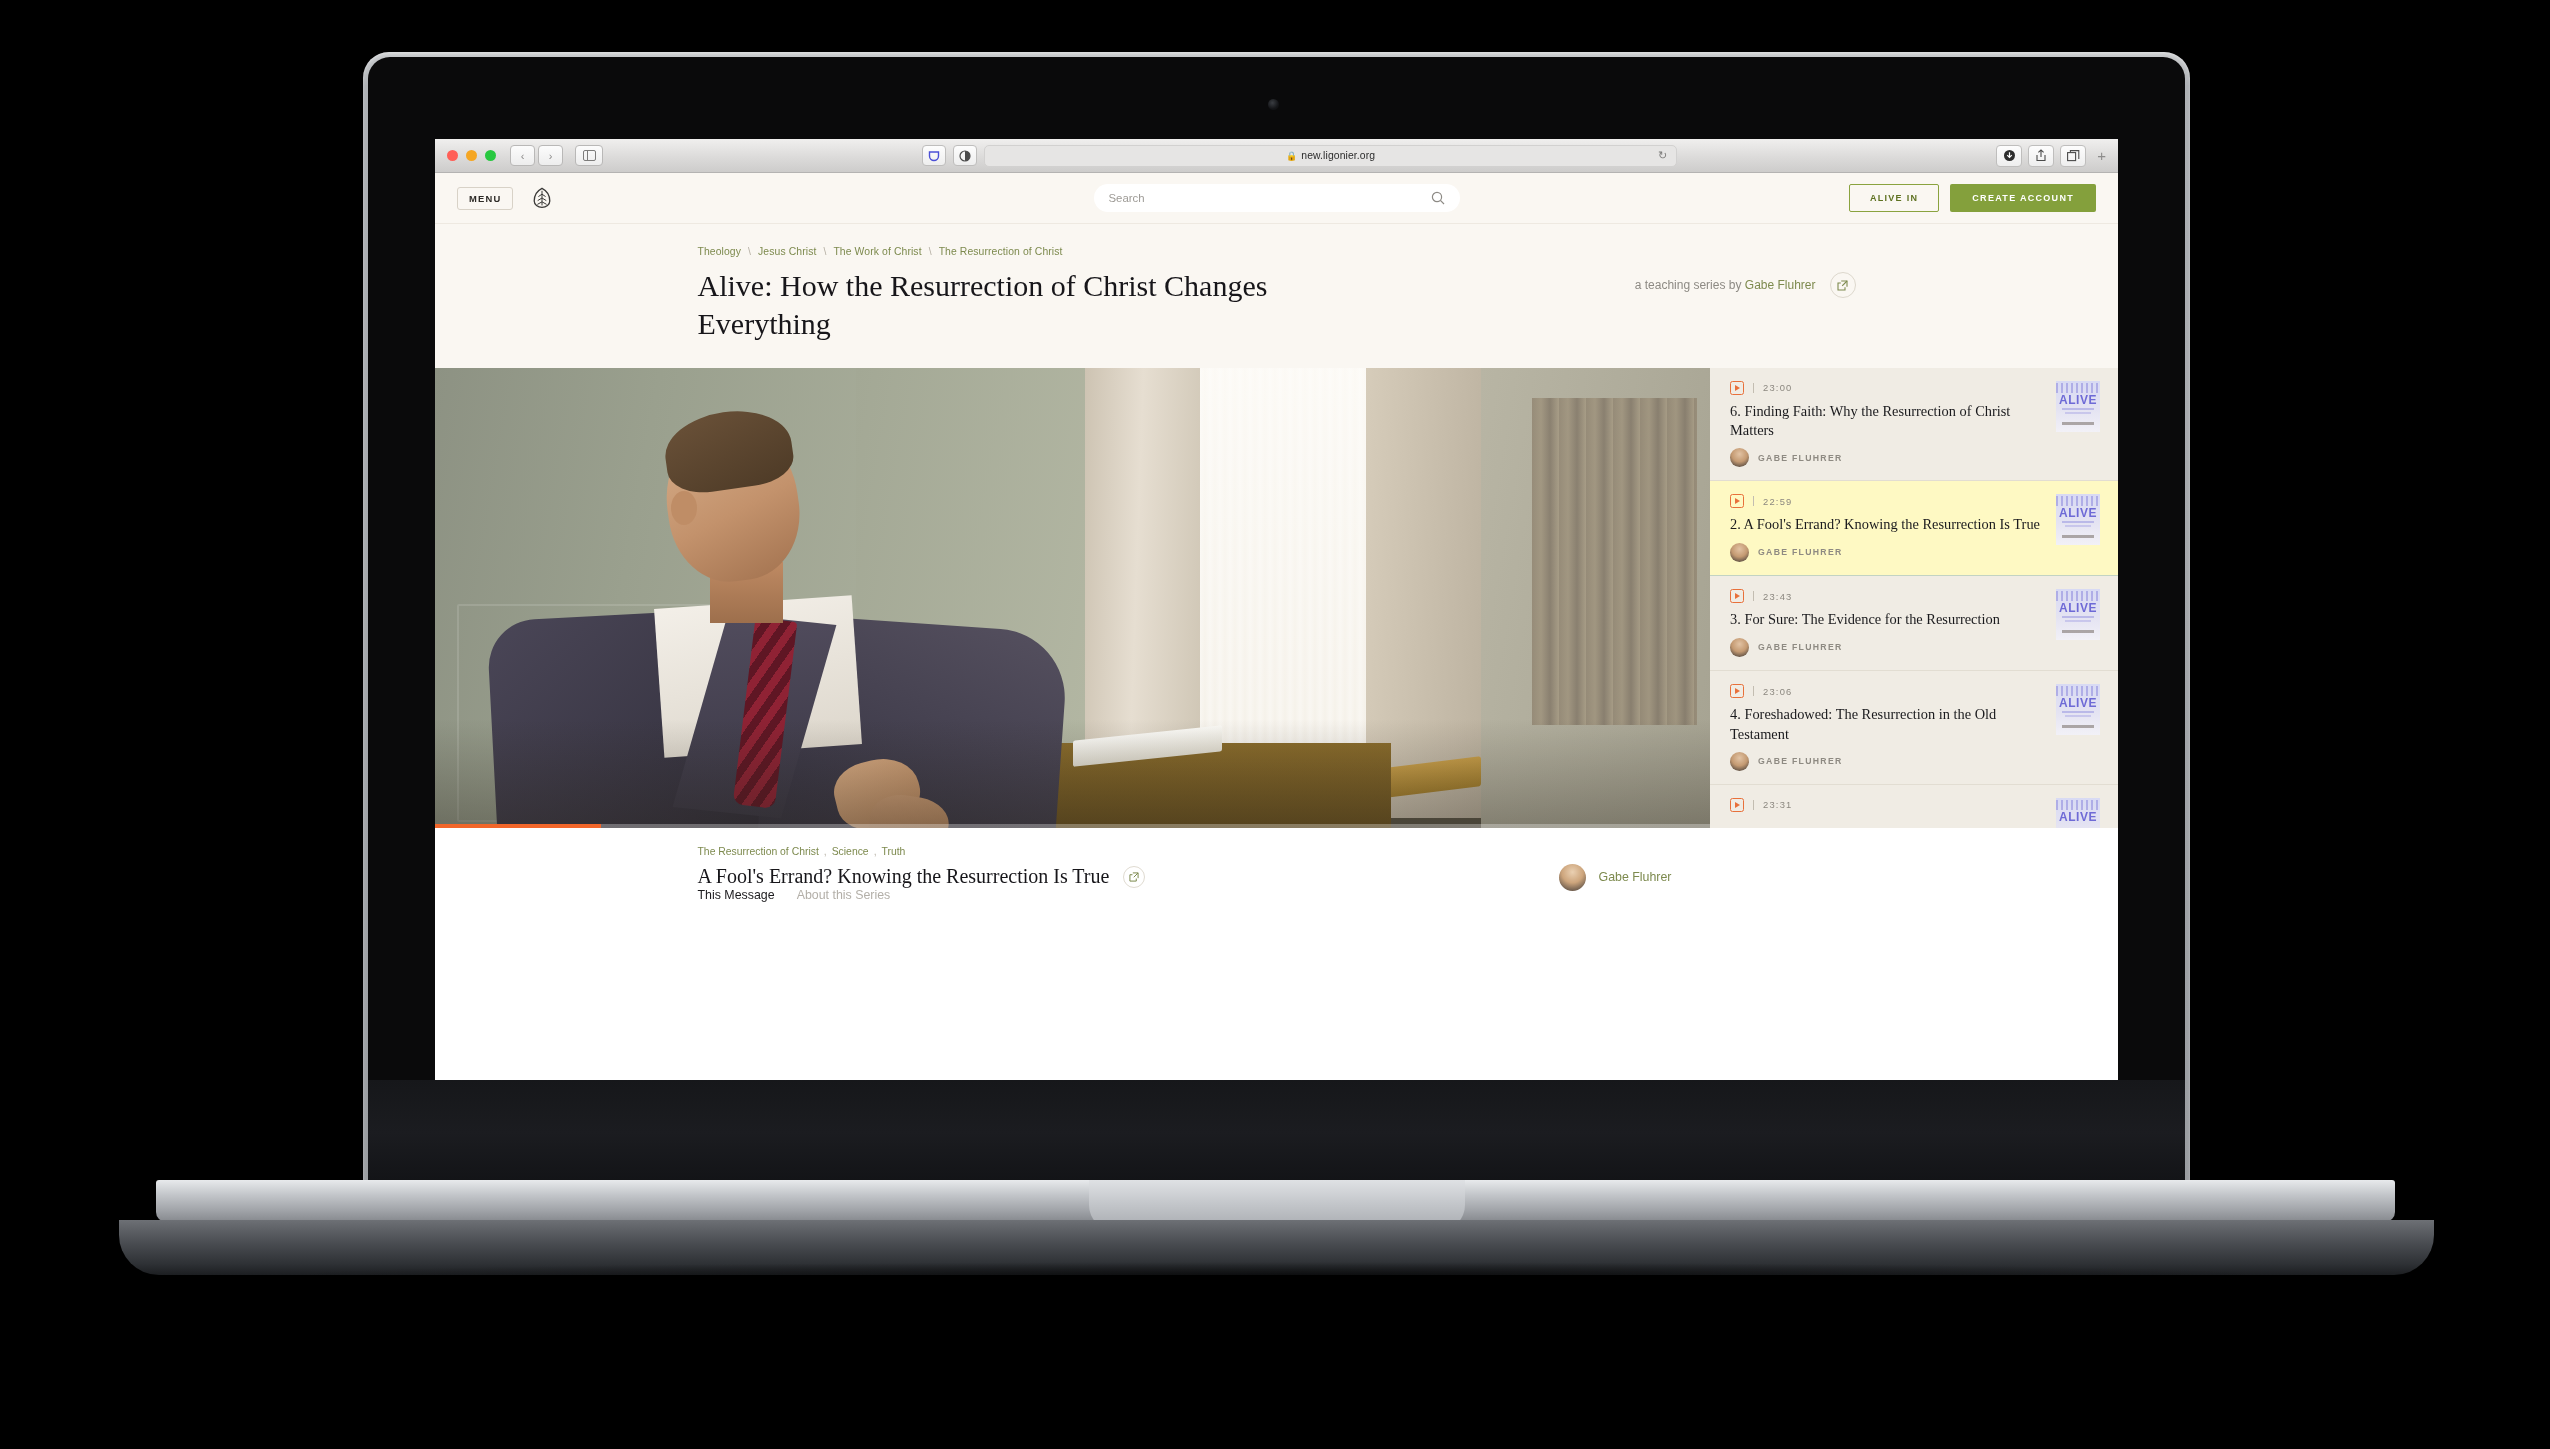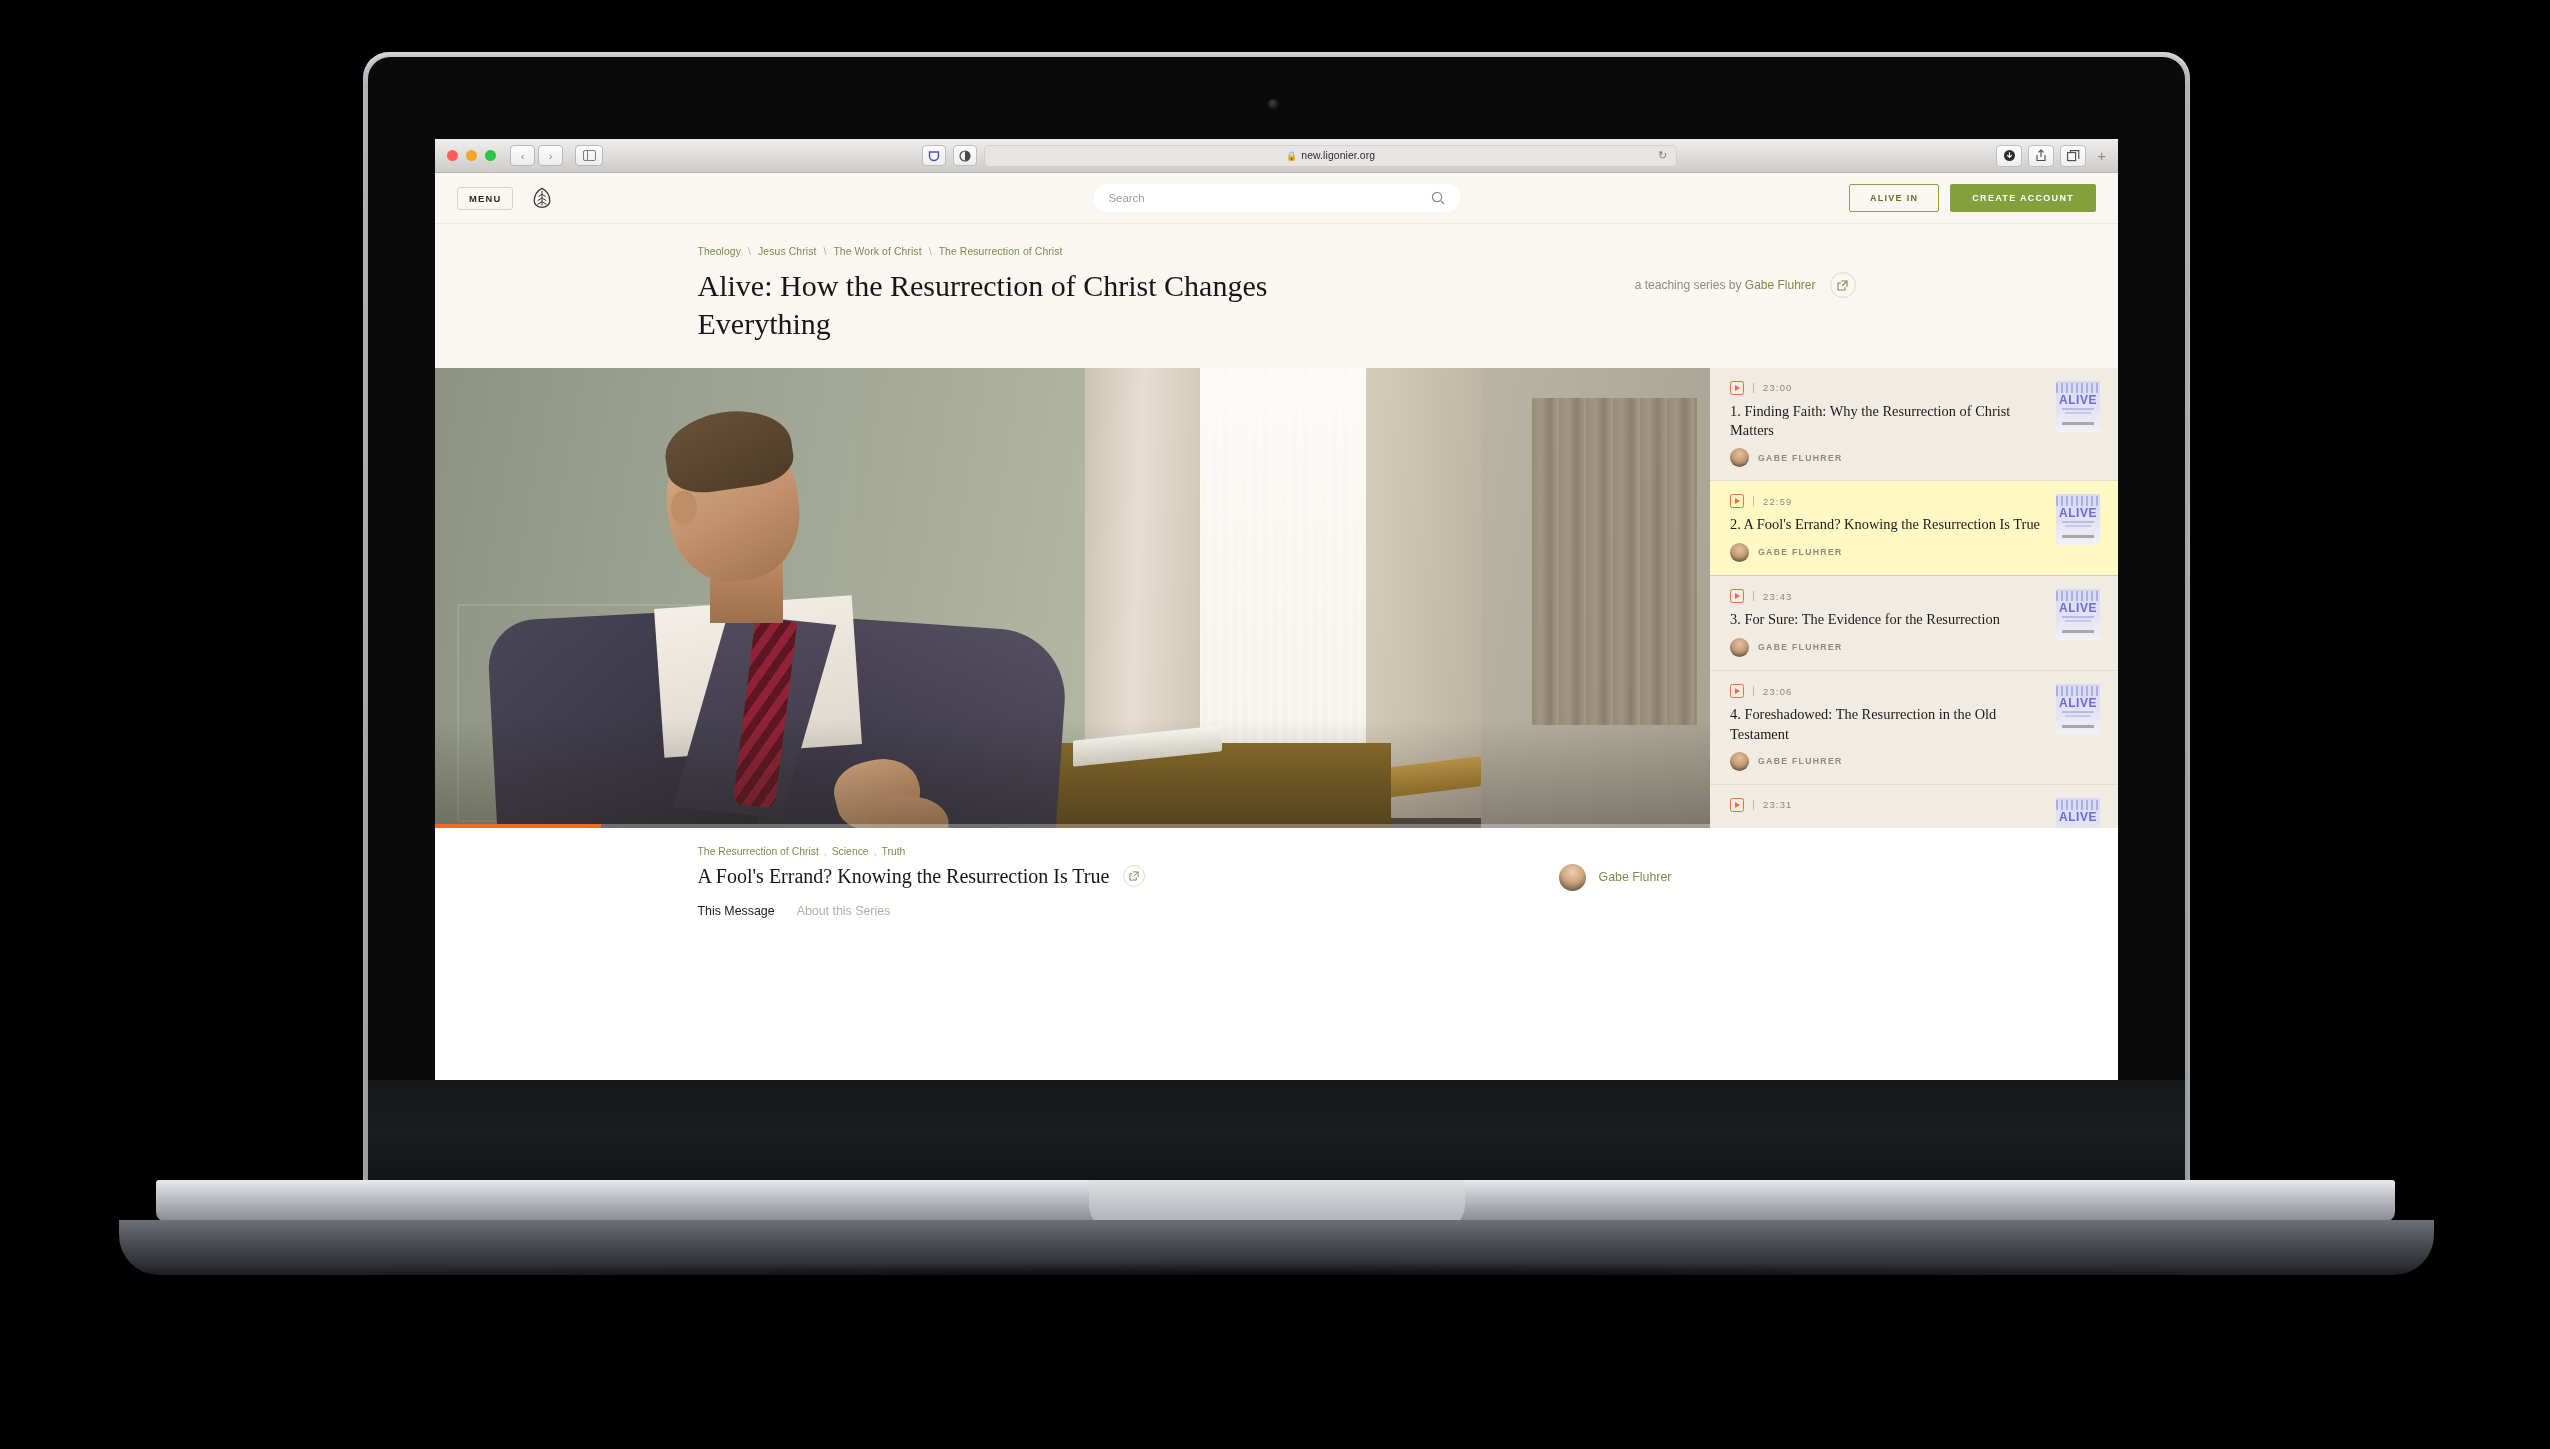--- a/index.html
+++ b/index.html
@@ -476,21 +476,21 @@
     padding: 18px 0 0 0;
     height: 168px;
   }
   .detail-inner { width: 1158px; margin: 0 auto; display: flex; align-items: flex-start; }
   .detail-left { flex: 1; }
   .tags {
     font-size: 10.4px; color: #7d8a4e;
     display: flex; gap: 5px; margin-bottom: 8px;
   }
   .tag-sep { color: #b9b4a8; }
-  .msg-title-row { display: flex; align-items: flex-start; gap: 14px; margin-bottom: 16px; }
+  .msg-title-row { display: flex; align-items: flex-end; gap: 14px; }
   .msg-title {
     font-family: "Liberation Serif", serif;
     font-size: 20px;
     color: #17161a;
   }
   .ext-circle-sm {
     width: 22px; height: 22px;
     border: 1px solid #e0dbd1;
     border-radius: 50%;
     display: flex; align-items: center; justify-content: center;
@@ -679,21 +679,21 @@
       <div class="playlist" id="playlist">
           <div class="pl-item">
             <div class="pl-main">
               <div class="pl-meta">
                 <span class="play-badge">
                   <span></span>
                 </span>
                 <span class="meta-div"></span>
                 <span class="pl-dur">23:00</span>
               </div>
-              <div class="pl-title">1. Finding Faith: Why the Resurrection of Christ Matters</div>
+              <div class="pl-title">6. Finding Faith: Why the Resurrection of Christ Matters</div>
               <div class="pl-author">
                 <span class="pl-avatar"></span>
                 <span class="pl-author-name">GABE FLUHRER</span>
               </div>
             </div>
             <div class="pl-thumb">
               <span class="thumb-dots"></span>
               <span class="thumb-alive">ALIVE</span>
               <span class="thumb-sub"></span>
               <span class="thumb-sub2"></span>

